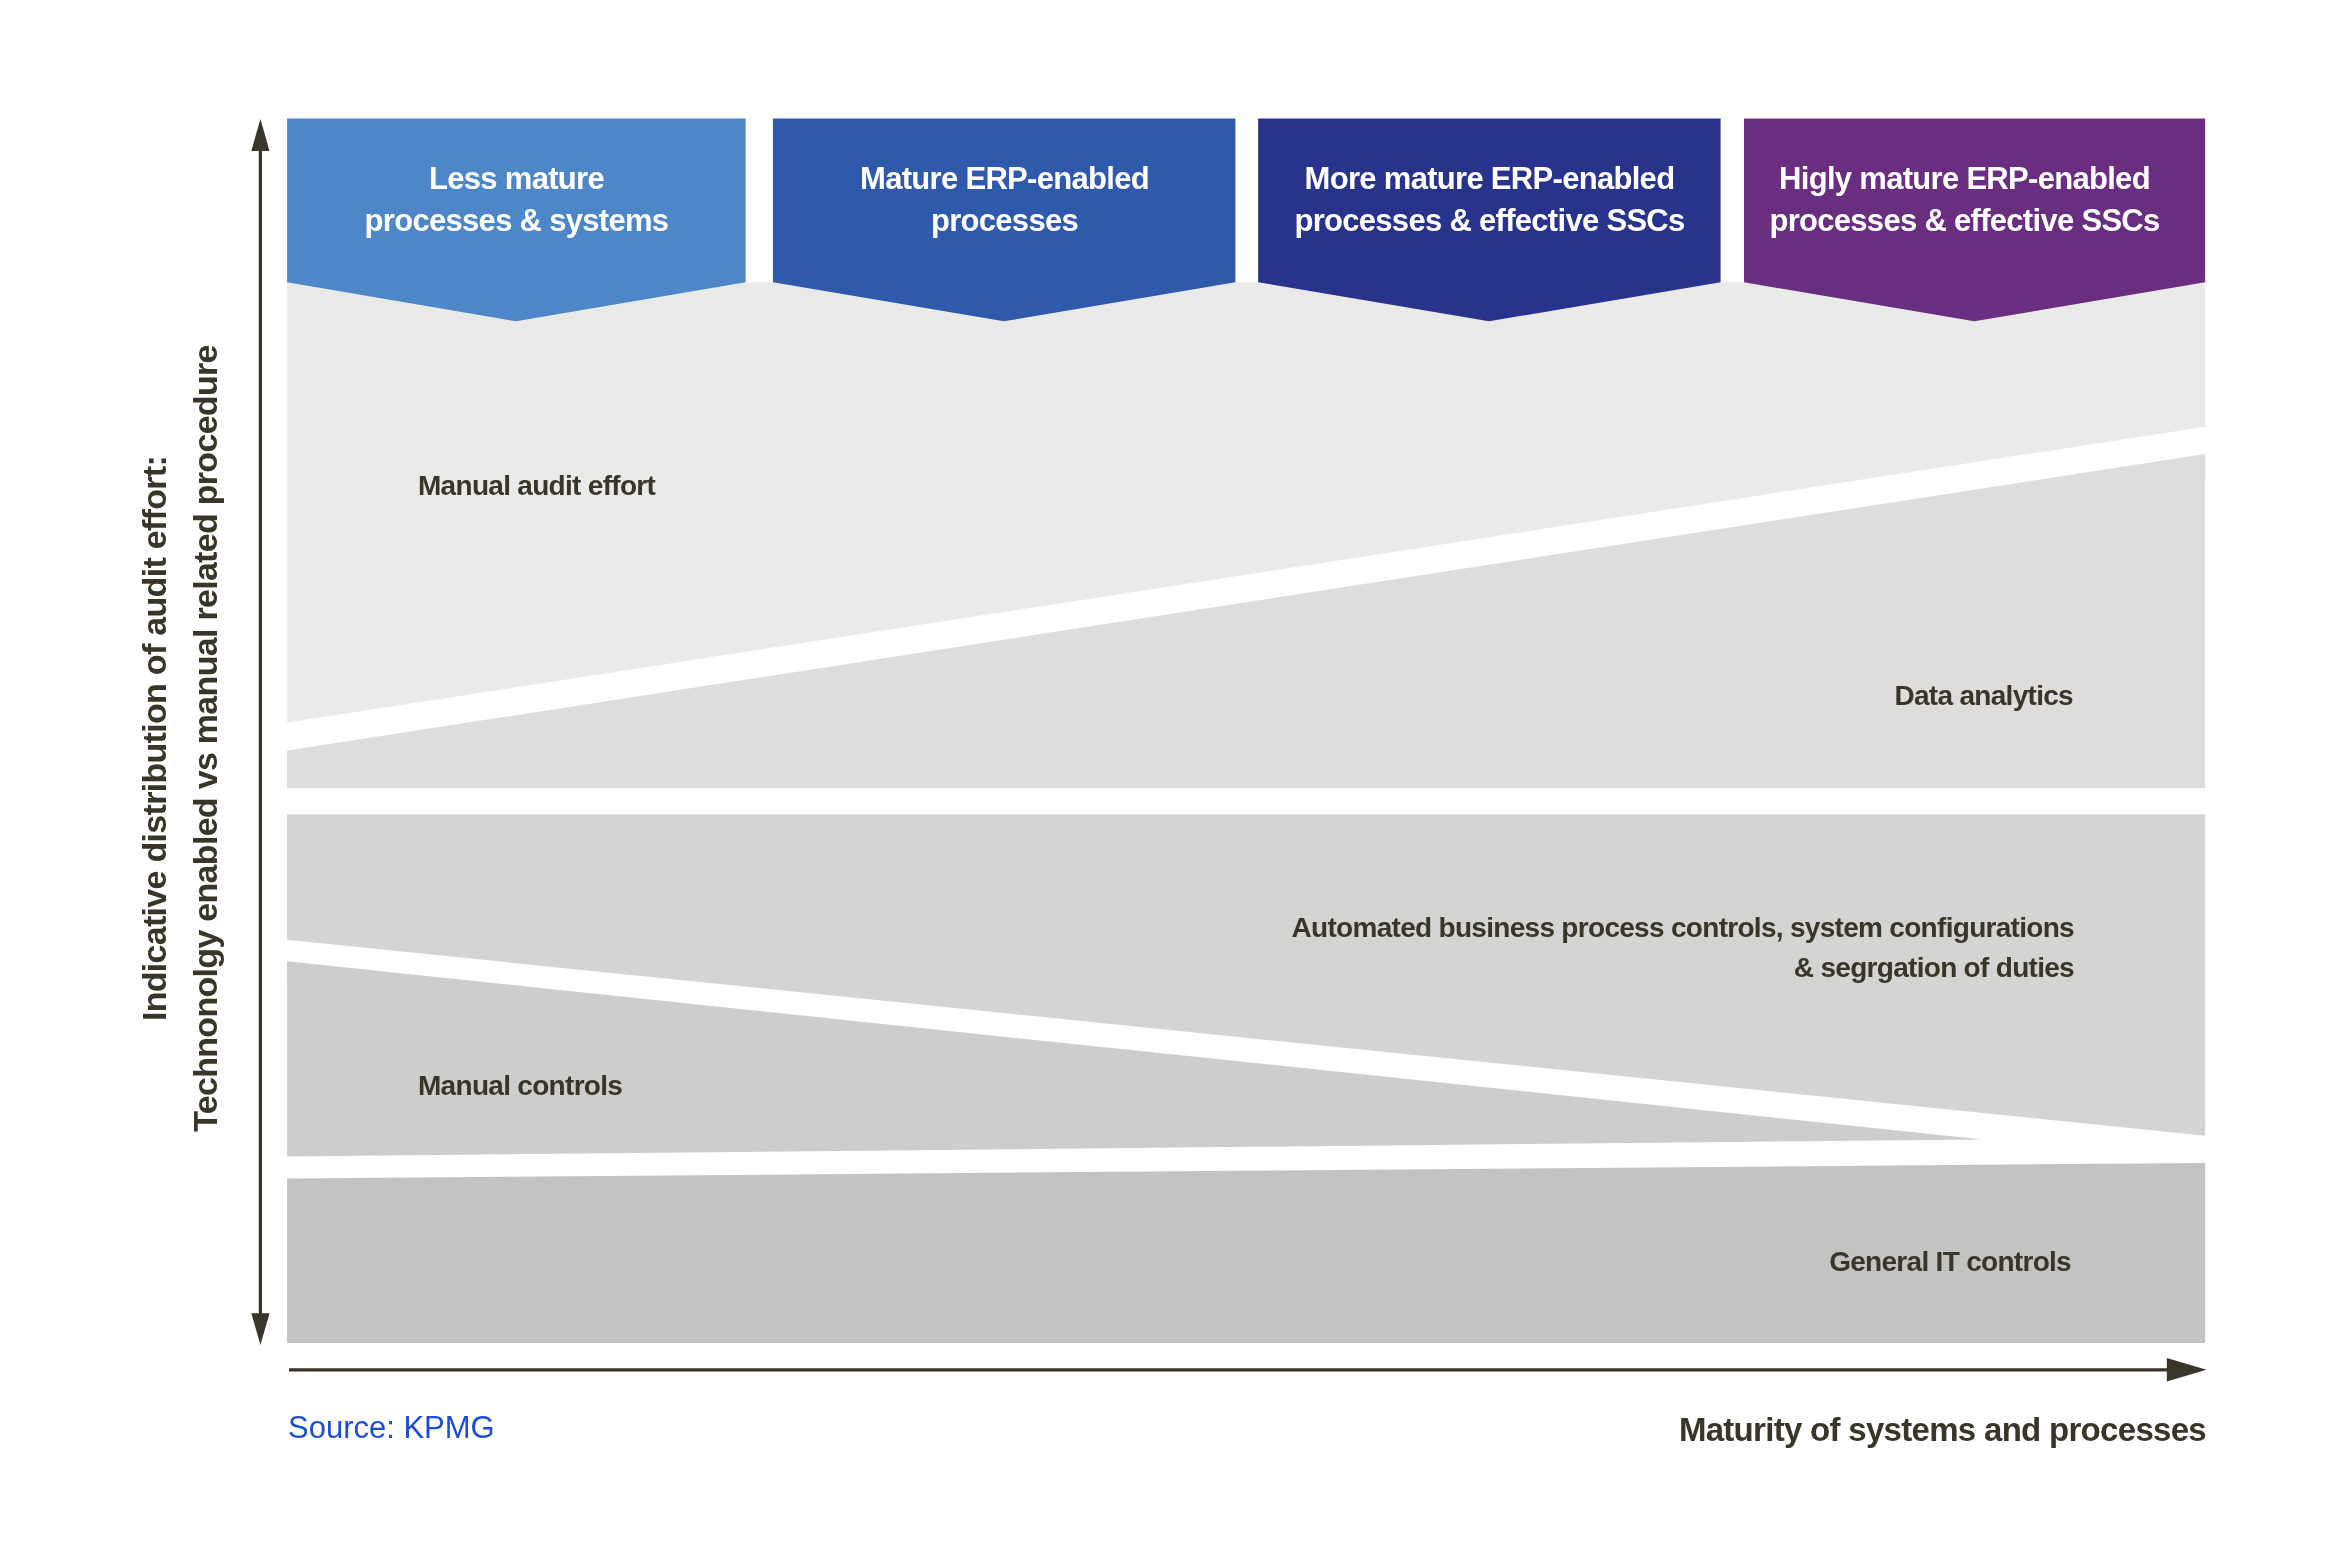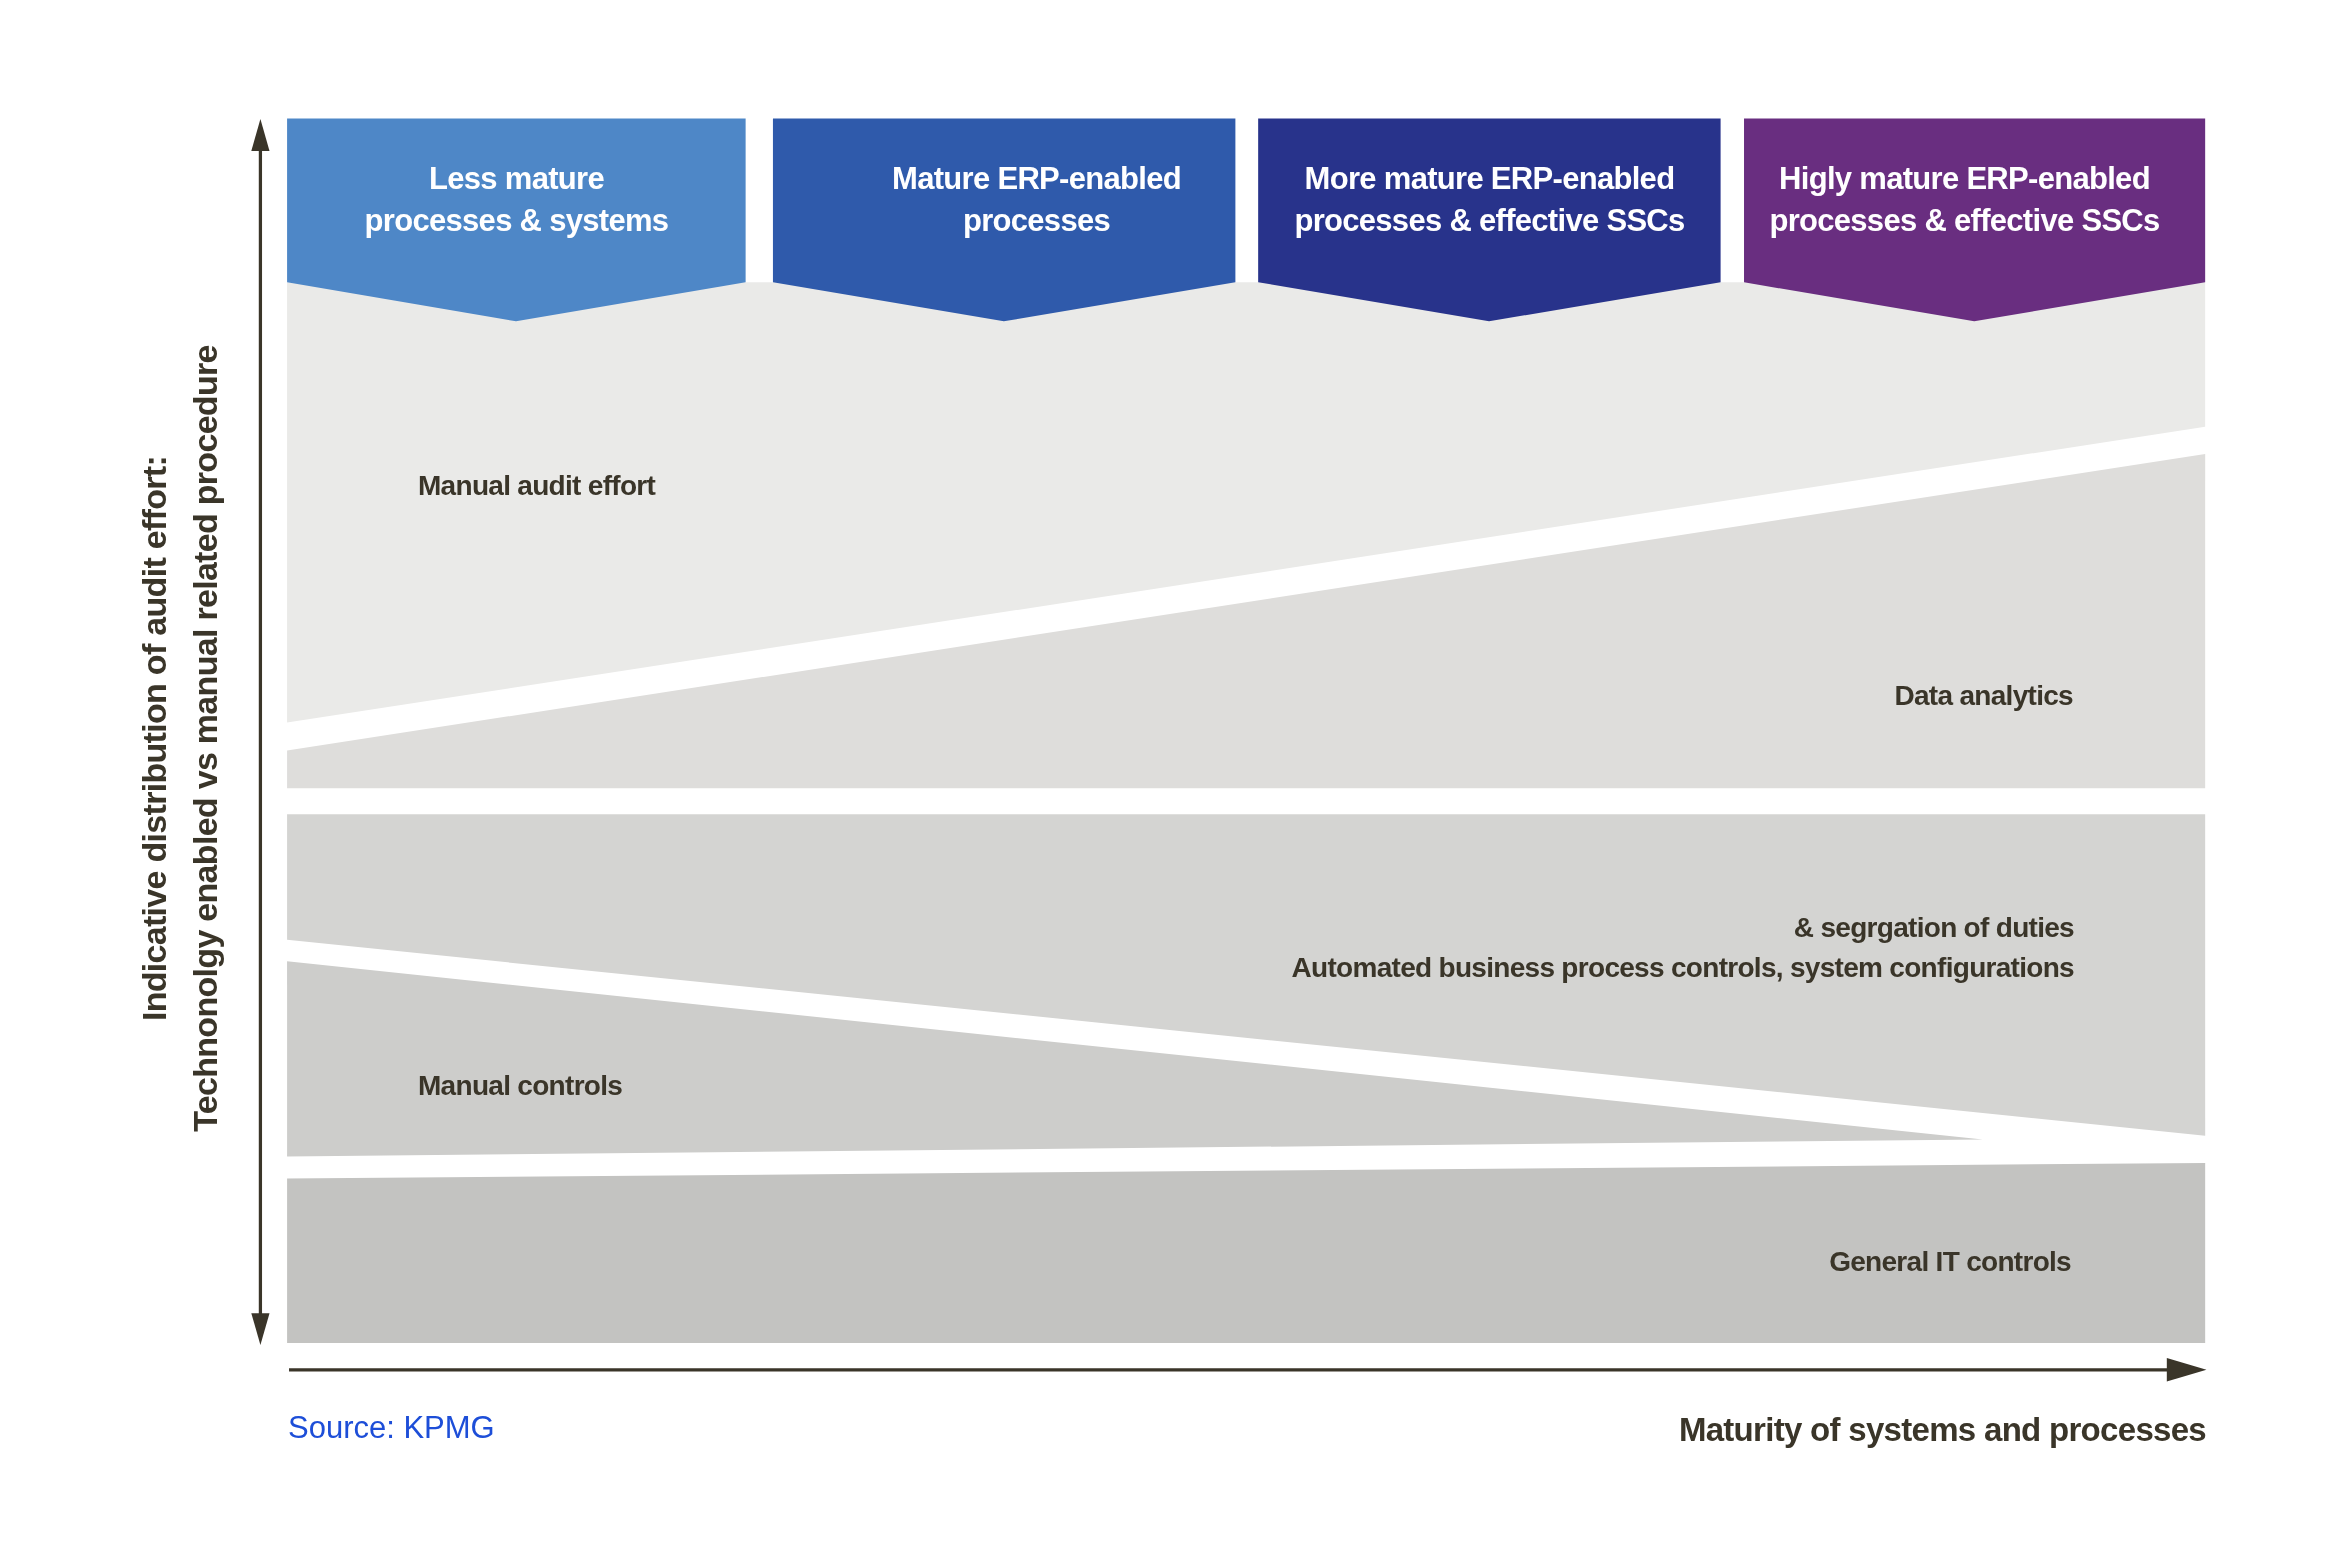--- a/index.html
+++ b/index.html
@@ -124,42 +124,42 @@
       <line x1="444" y1="2106" x2="3335" y2="2106" stroke-width="5" stroke="#3a3529"></line>
       <polygon points="3392,2106 3331,2088 3331,2124" fill="#3a3529"></polygon>
     </g>
   </svg>
 
   <div class="banner-label" style="left:287px; width:459px;">
     <div>Less mature</div>
     <div>processes &amp; systems</div>
   </div>
 
-  <div class="banner-label" style="left:773px; width:463px;margin-left:32px;">
+  <div class="banner-label" style="left:773px; width:463px;">
     <div>Mature ERP-enabled</div>
     <div>processes</div>
   </div>
 
   <div class="banner-label" style="left:1258px; width:463px;">
     <div>More mature ERP-enabled</div>
     <div>processes &amp; effective SSCs</div>
   </div>
 
   <div class="banner-label" style="left:1744px; width:441px;">
     <div>Higly mature ERP-enabled</div>
     <div>processes &amp; effective SSCs</div>
   </div>
 
   <div class="area-label" style="left:418px; top:466px;">Manual audit effort</div>
 
   <div class="area-label right" style="right:269px; top:676px;">Data analytics</div>
 
   <div class="area-label right" style="right:268px; top:908px;">
+    <div>Automated business process controls, system configurations</div>
     <div>&amp; segrgation of duties</div>
-    <div>Automated business process controls, system configurations</div>
   </div>
 
   <div class="area-label" style="left:418px; top:1066px;">Manual controls</div>
 
   <div class="area-label right" style="right:271px; top:1242px;">General IT controls</div>
 
   <div id="y-axis-title">
     <div>Indicative distribution of audit effort:</div>
     <div>Technonolgy enabled vs manual related procedure</div>
   </div>

